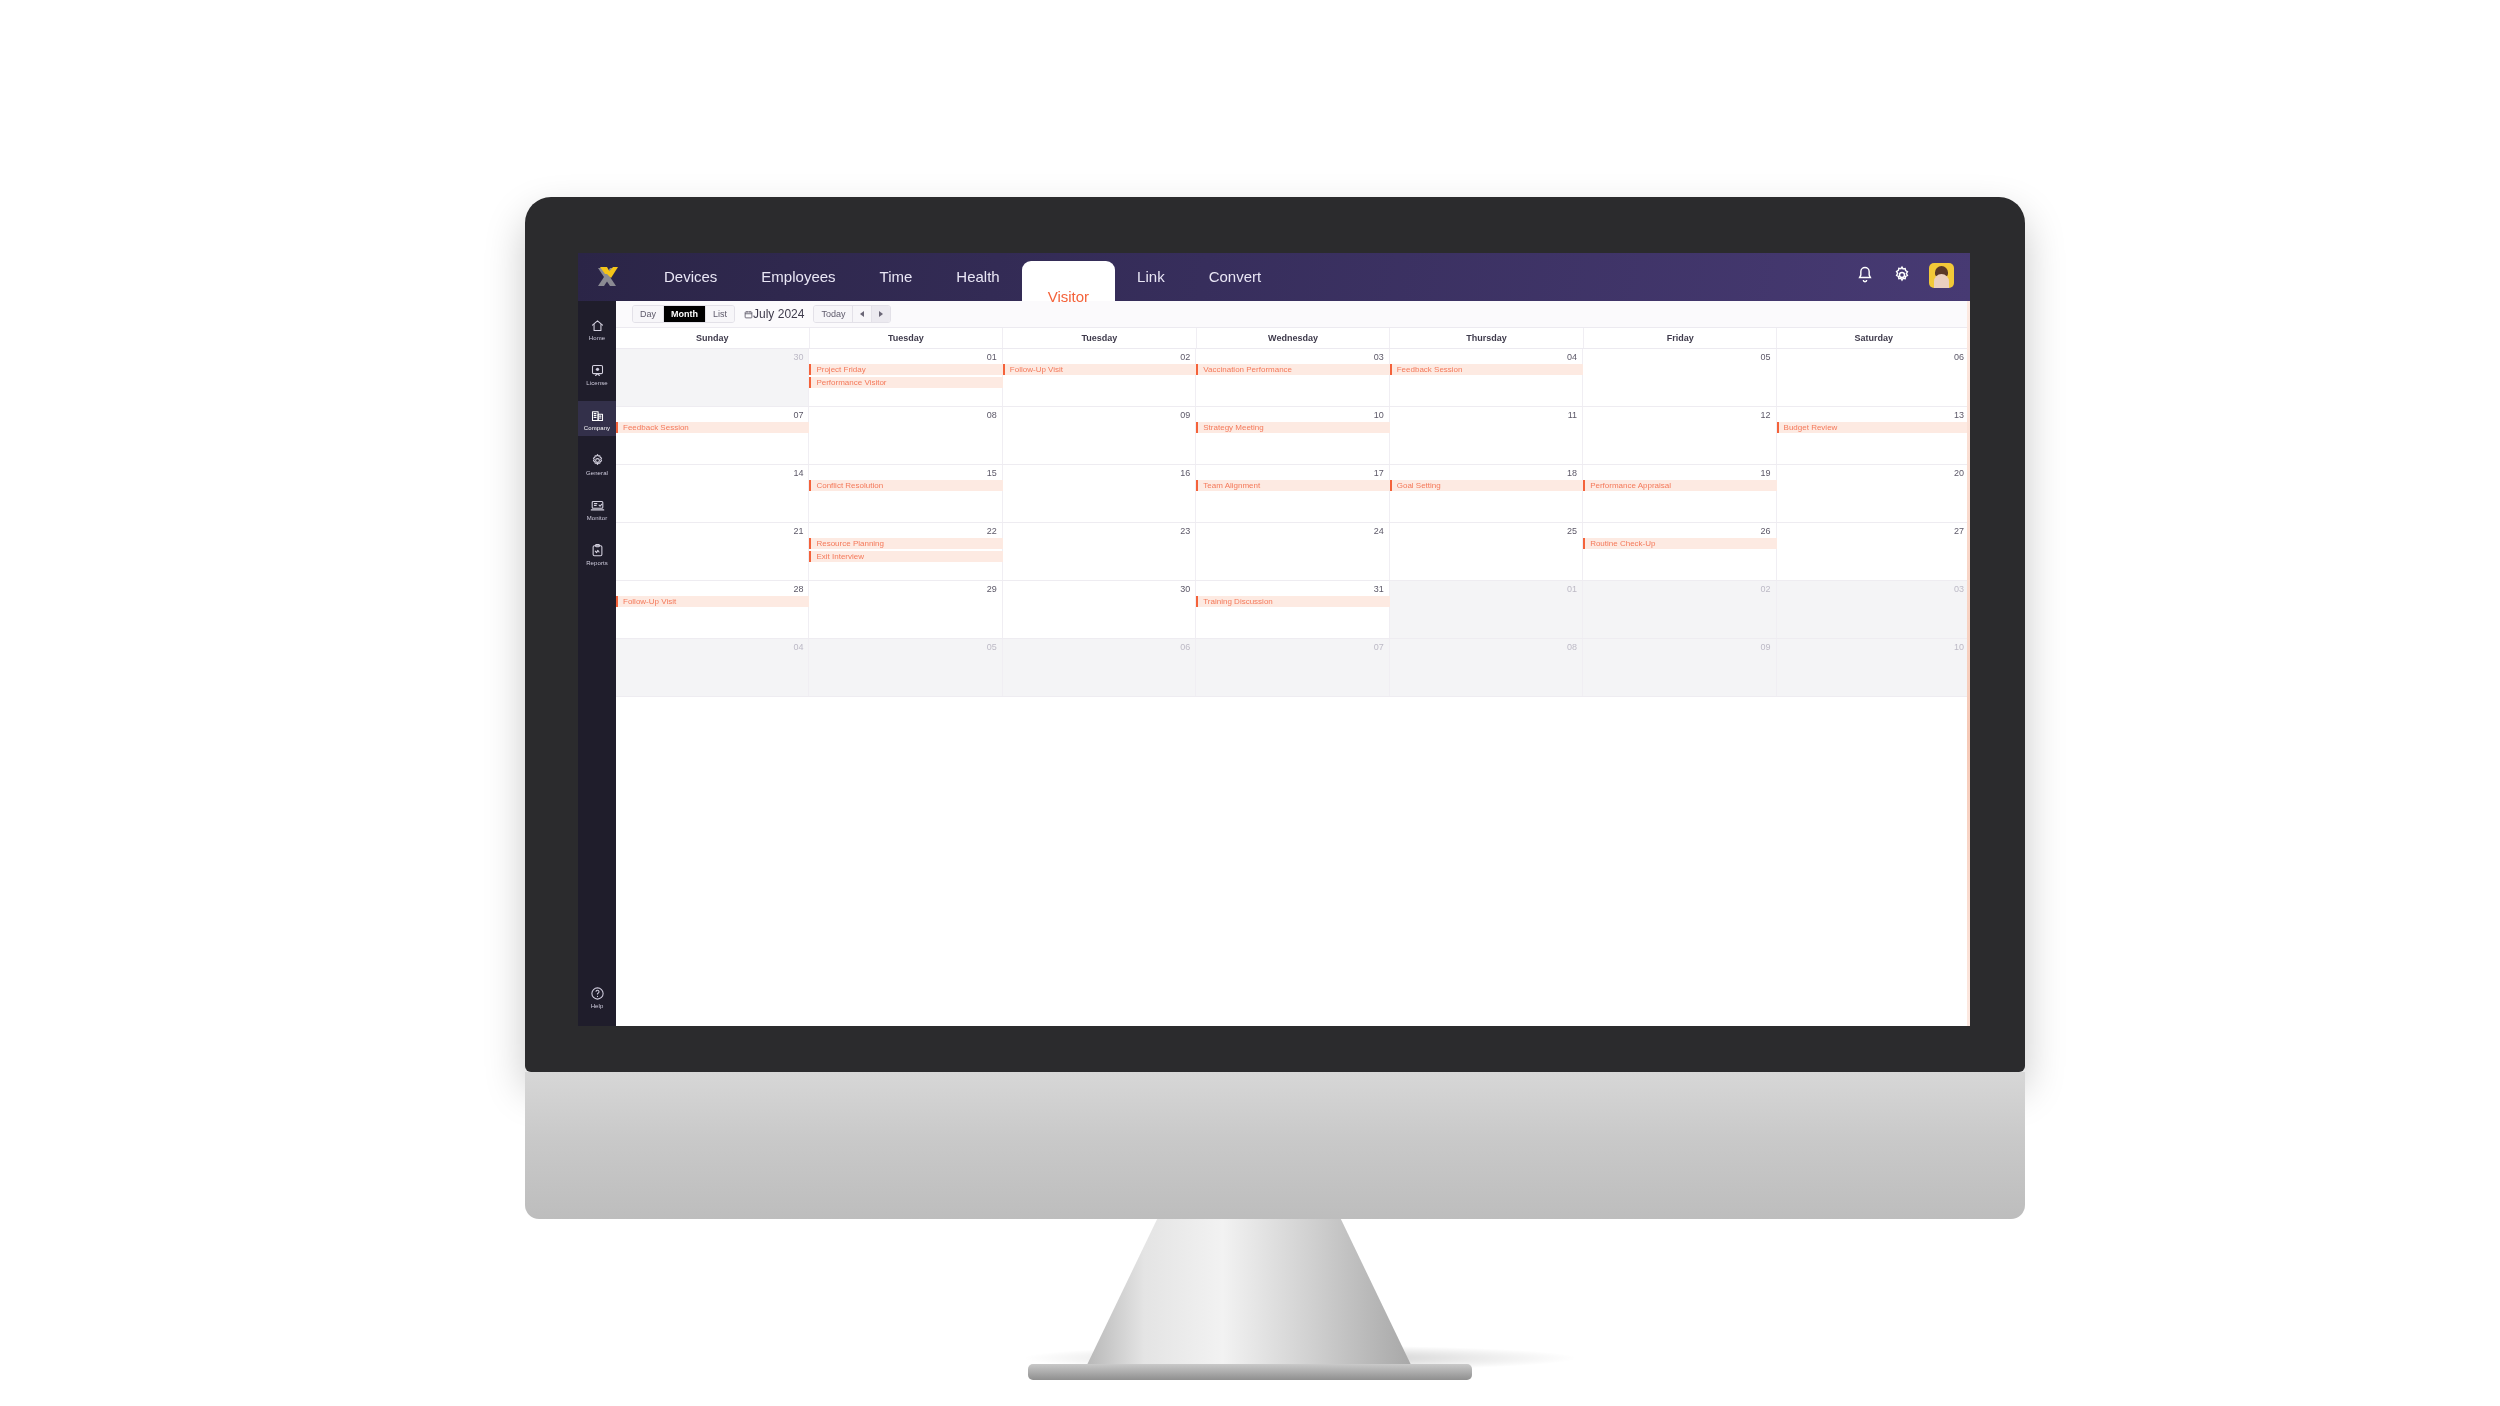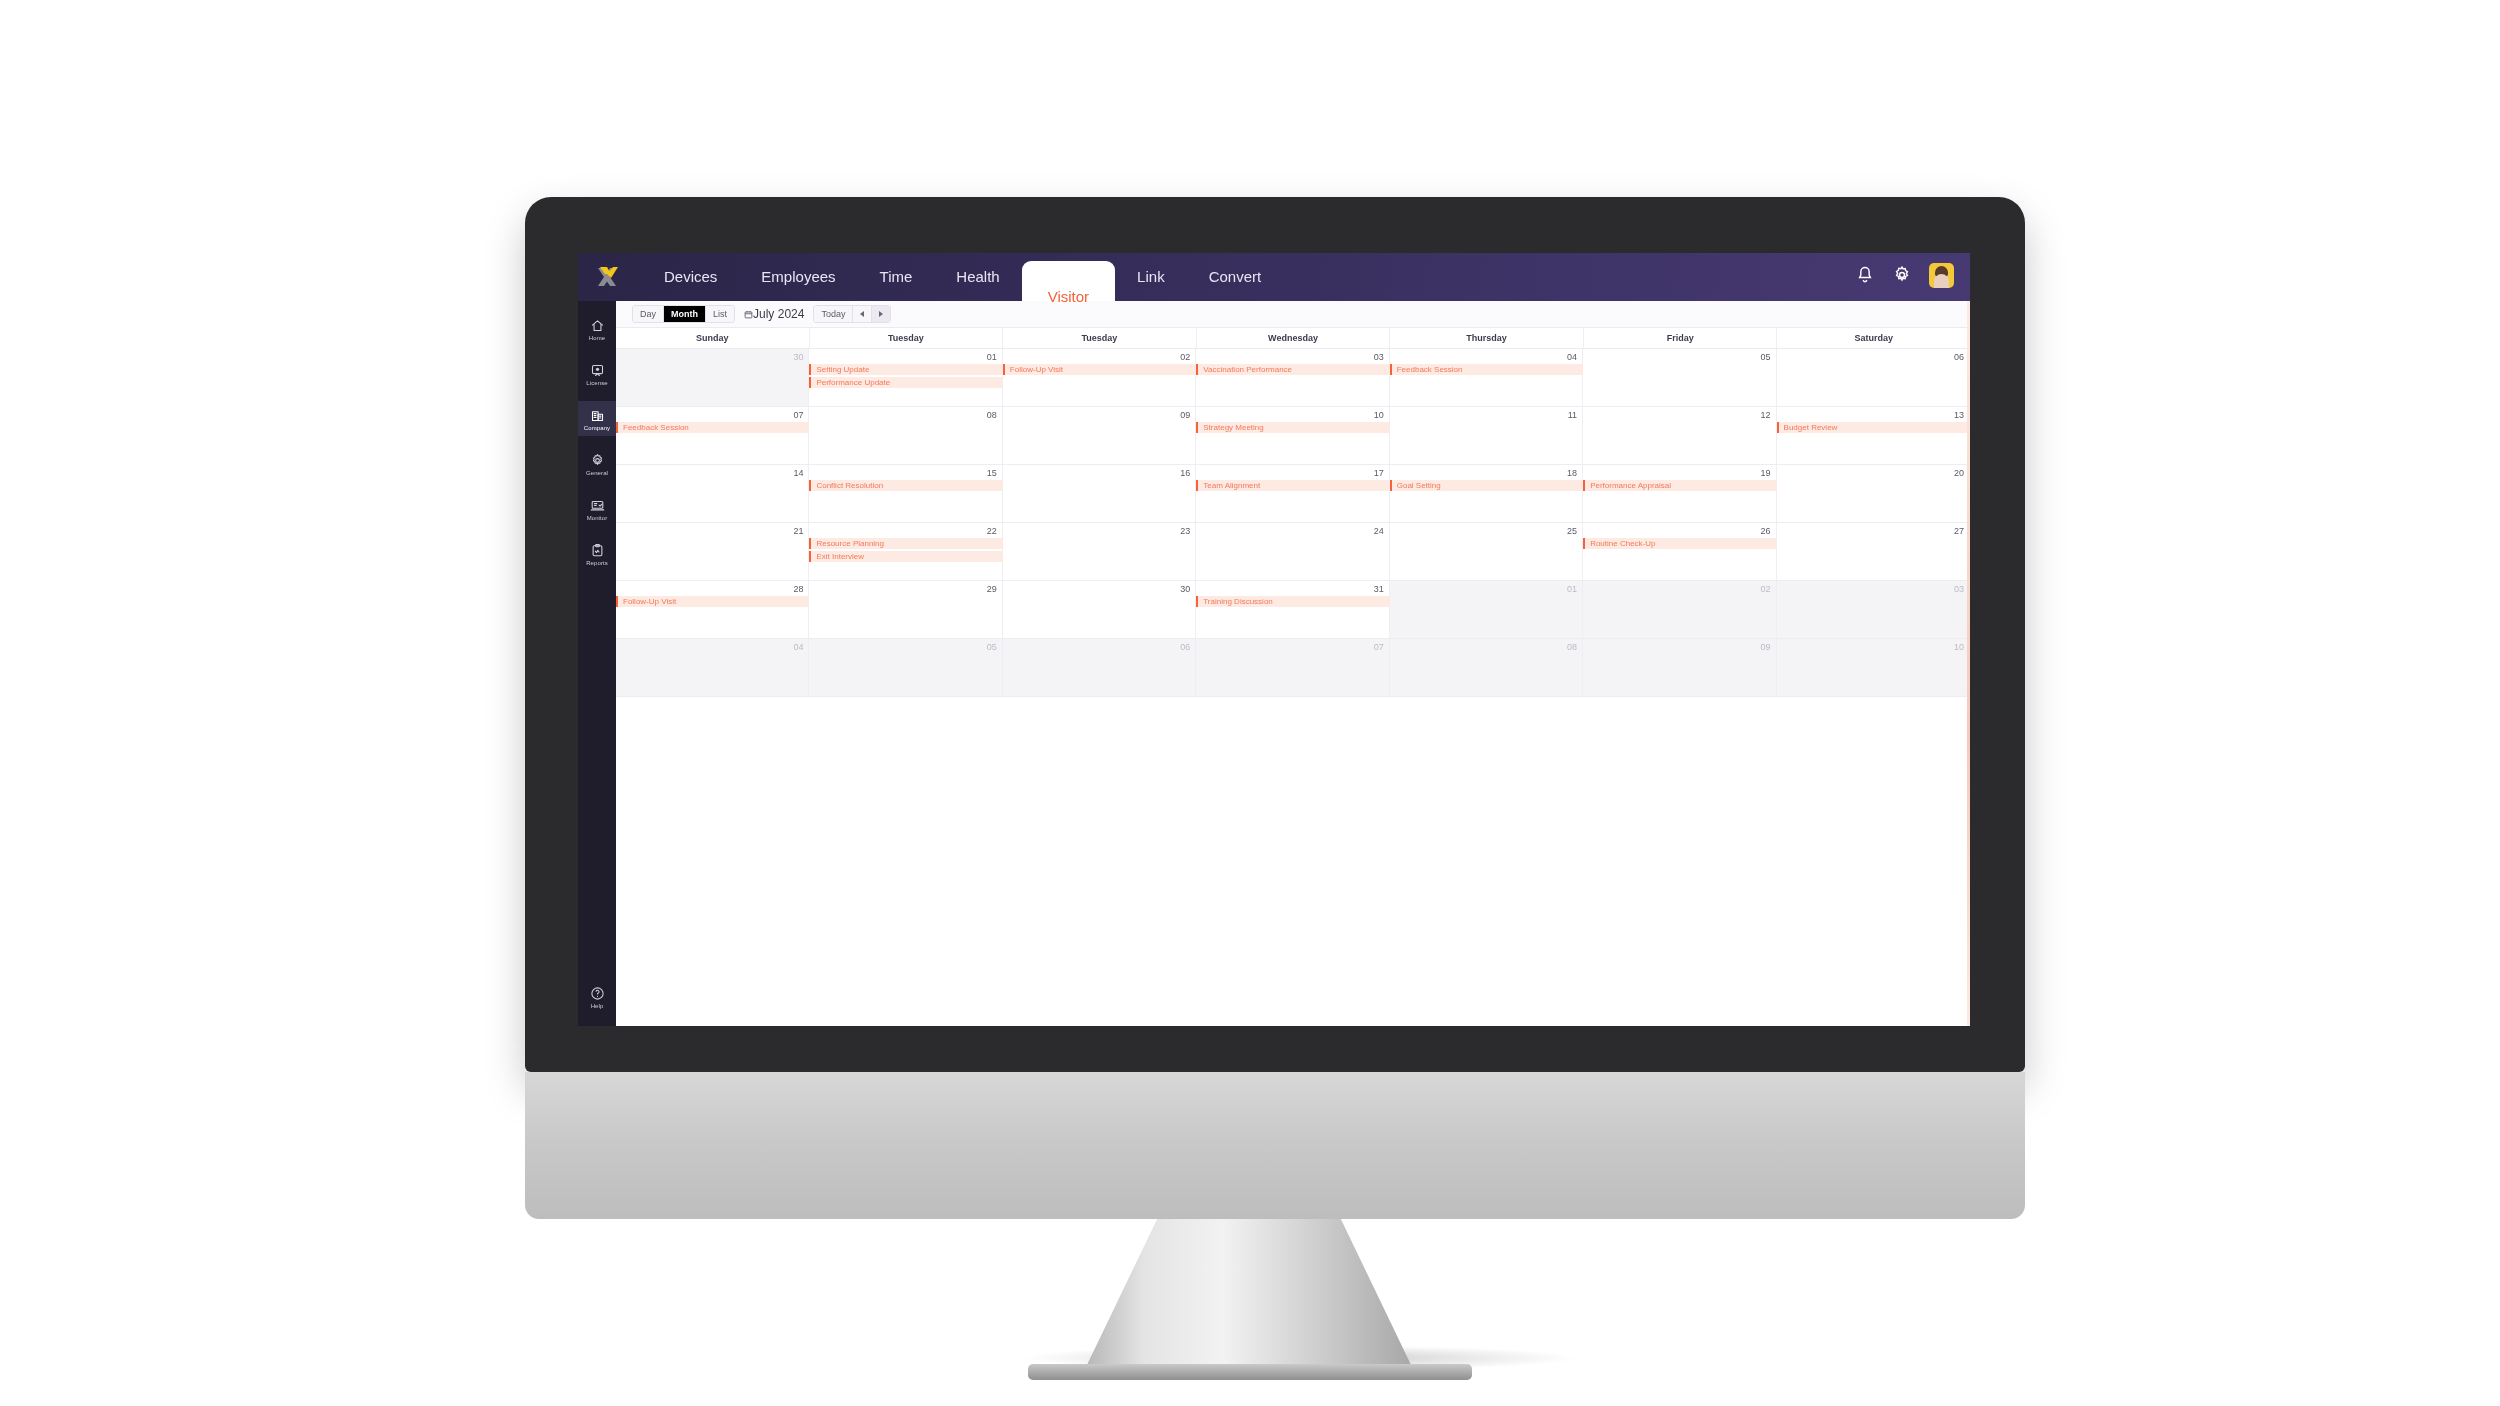--- a/index.html
+++ b/index.html
@@ -356,22 +356,22 @@
                 <div class="daycell">
                   <div class="daynum">04</div>
                 </div>
                 <div class="daycell">
                   <div class="daynum">05</div>
                 </div>
                 <div class="daycell">
                   <div class="daynum">06</div>
                 </div>
                 <div class="ev-layer">
-                  <div class="event" style="left: 14.2857%; width: 14.2857%; top: 0px;">Setting Update</div>
-                  <div class="event" style="left: 14.2857%; width: 14.2857%; top: 13px;">Performance Update</div>
+                  <div class="event" style="left: 14.2857%; width: 14.2857%; top: 0px;">Project Friday</div>
+                  <div class="event" style="left: 14.2857%; width: 14.2857%; top: 13px;">Performance Visitor</div>
                   <div class="event" style="left: 28.5714%; width: 14.2857%; top: 0px;">Follow-Up Visit</div>
                   <div class="event" style="left: 42.8571%; width: 14.2857%; top: 0px;">Vaccination Performance</div>
                   <div class="event" style="left: 57.1429%; width: 14.2857%; top: 0px;">Feedback Session</div>
                 </div>
               </div>
               <div class="week">
                 <div class="daycell">
                   <div class="daynum">07</div>
                 </div>
                 <div class="daycell">

